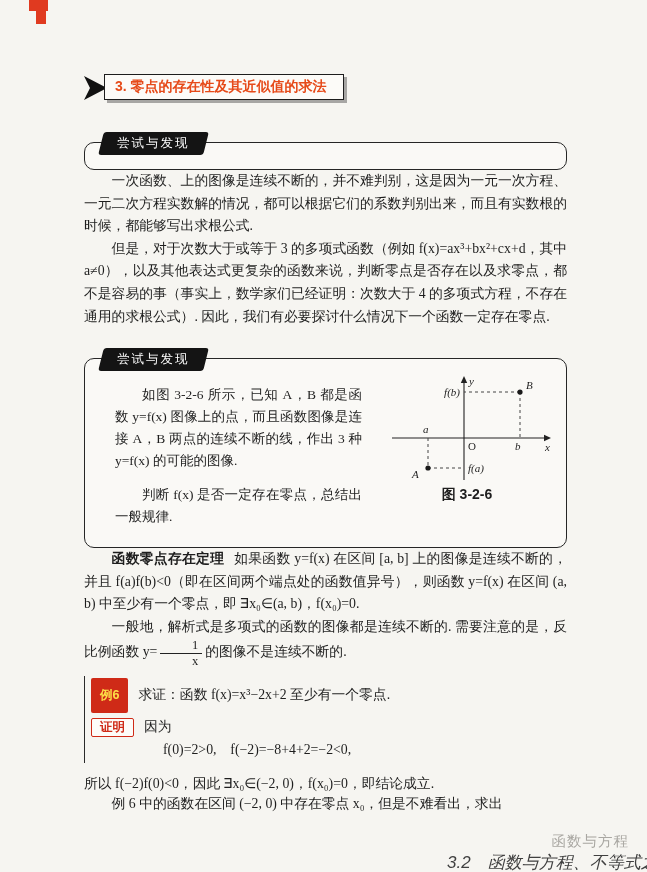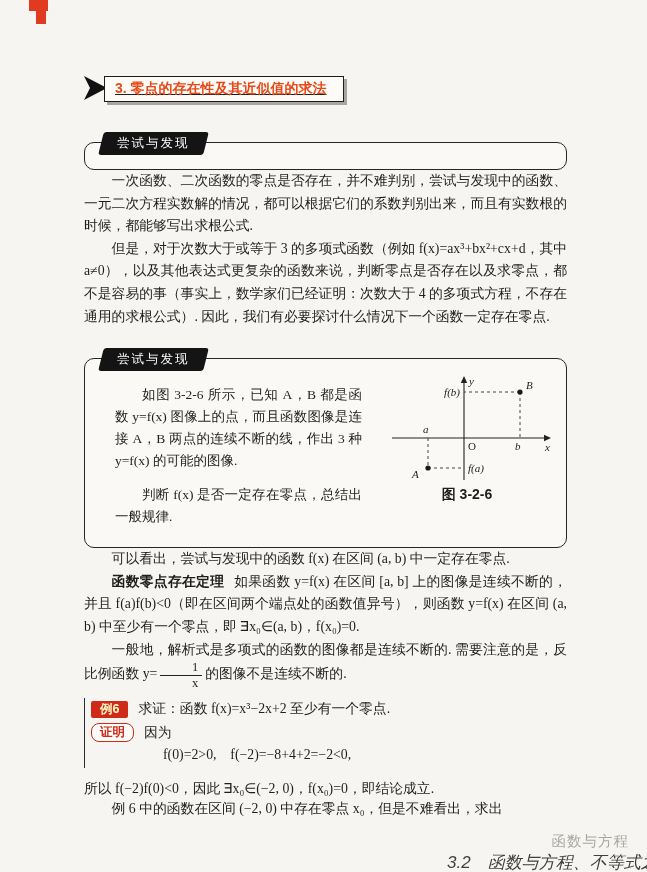--- a/index.html
+++ b/index.html
@@ -3,21 +3,21 @@
 <meta charset="utf-8">
 <style>
   html,body{margin:0;padding:0;}
   body{background:#9a9a9a;font-family:"Liberation Serif",serif;}
   .page{position:relative;width:647px;height:872px;background:#f6f5f1;overflow:hidden;color:#1e1e1e;margin:0 auto;}
   .corner-mark{position:absolute;background:#e03a20;}
   .mark1{left:29px;top:0;width:19px;height:11px;}
   .mark2{left:36px;top:11px;width:10px;height:13px;}
   .content{position:absolute;left:84px;top:74px;width:483px;}
 
-  .title-banner{display:flex;align-items:flex-end;height:28px;text-decoration:underline;}
+  .title-banner{display:flex;align-items:flex-start;height:28px;}
   .banner-arrow{flex:0 0 24px;width:24px;height:28px;}
   .banner-box{border:1.6px solid #1d1d1d;background:#fcfbf8;box-shadow:3px 3px 0 rgba(70,70,70,.45);
     padding:3px 16px 3px 10px;font-family:"Liberation Sans",sans-serif;font-weight:bold;font-size:14px;
     color:#e64a19;display:flex;align-items:center;margin-left:-4px;}
 
   .discover-box{position:relative;border:1.8px solid #262626;border-radius:10px;background:#faf9f6;}
   .tab{position:absolute;top:-11px;left:16px;background:#141414;color:#fff;font-family:"Liberation Sans",sans-serif;
     font-size:12.5px;letter-spacing:2px;padding:3px 16px;transform:skewX(-14deg);border-radius:3px;}
   .tab>span{display:inline-block;transform:skewX(14deg);}
   .box1{margin-top:40px;padding:14px 18px 12px 34px;font-size:13.8px;}
@@ -39,24 +39,24 @@
   svg text.up{font-style:normal;}
 
   .lead-bold{font-weight:bold;margin-right:10px;}
   .frac{display:inline-block;vertical-align:-9px;text-align:center;font-size:12.5px;line-height:1.05;margin:0 3px;}
   .frac .num{display:block;border-bottom:1.1px solid #222;padding:0 4px 1px;}
   .frac .den{display:block;padding-top:1px;}
 
   .example-block{margin-top:8px;font-size:13.8px;}
   .ex-bracket{border-left:1.8px solid #2a2a2a;}
   .ex-row{display:flex;align-items:center;gap:10px;padding:2px 0 3px 6px;}
-  .ex-badge{background:#cf2a17;color:#fef9c3;font-family:"Liberation Sans",sans-serif;font-size:12.5px;font-weight:bold;
-    padding:0 9px;border-radius:2px;}
+  .ex-badge{background:#cf2a17;color:#fde047;font-family:"Liberation Sans",sans-serif;font-size:12.5px;font-weight:bold;
+    padding:9px 9px;border-radius:2px;}
   .proof-badge{border:1.6px solid #cf2a17;color:#cf2a17;font-family:"Liberation Sans",sans-serif;font-size:12.5px;
-    font-weight:bold;padding:0 8px;border-radius:8px;background:#fdfcf9;}
+    font-weight:bold;padding:0 8px;border-radius:2px;background:#fdfcf9;}
   .ex-formula{padding:1px 0 4px 78px;}
   .ex-conclusion{margin-top:12px;}
 
   .page-footer{position:absolute;top:851px;left:447px;font-size:17px;font-family:"Liberation Sans",sans-serif;
     color:#404040;white-space:nowrap;font-style:italic;}
   .watermark{position:absolute;top:832px;right:18px;font-family:"Liberation Sans",sans-serif;font-size:14.5px;
     color:#a9a7a2;letter-spacing:1px;}
 </style>
 </head>
 <body>
@@ -72,21 +72,21 @@
       <svg class="banner-arrow" viewBox="0 0 24 28">
         <polygon points="0,2 23,14 0,26 6,14" fill="#111"></polygon>
       </svg>
       <div class="banner-box">3. 零点的存在性及其近似值的求法</div>
     </div>
 
     <div class="discover-box box1">
       <div class="tab"><span>尝试与发现</span></div>
     </div>
 
-    <p class="body-par p1">一次函数、二次函数的零点是否存在，并不难判别，尝试与发现中的函数、一元二次方程实数解的情况，都可以根据它们的系数判别出来，而且有实数根的时候，都能够写出求根公式.</p>
+    <p class="body-par p1">一次函数、上的图像是连续不断的，并不难判别，这是因为一元一次方程、一元二次方程实数解的情况，都可以根据它们的系数判别出来，而且有实数根的时候，都能够写出求根公式.</p>
     <p class="body-par p2">但是，对于次数大于或等于 3 的多项式函数（例如 f(x)=ax³+bx²+cx+d，其中 a≠0），以及其他表达式更复杂的函数来说，判断零点是否存在以及求零点，都不是容易的事（事实上，数学家们已经证明：次数大于 4 的多项式方程，不存在通用的求根公式）. 因此，我们有必要探讨什么情况下一个函数一定存在零点.</p>
 
     <div class="discover-box box2">
       <div class="tab"><span>尝试与发现</span></div>
       <div class="box2-text">
         <p>如图 3-2-6 所示，已知 A，B 都是函数 y=f(x) 图像上的点，而且函数图像是连接 A，B 两点的连续不断的线，作出 3 种 y=f(x) 的可能的图像.</p>
         <p>判断 f(x) 是否一定存在零点，总结出一般规律.</p>
       </div>
       <div class="figure-col">
         <svg width="178" height="112" viewBox="0 0 178 112">
@@ -112,21 +112,20 @@
           <text x="137" y="78">b</text>
           <text x="148" y="17">B</text>
           <text x="34" y="106">A</text>
           <text x="82" y="24" text-anchor="end">f(b)</text>
           <text x="90" y="100">f(a)</text>
         </svg>
         <div class="fig-caption">图 3-2-6</div>
       </div>
     </div>
 
-    <p class="body-par p3">可以看出，尝试与发现中的函数 f(x) 在区间 (a, b) 中一定存在零点.</p>
 
     <p class="body-par p4"><span class="lead-bold">函数零点存在定理</span><span>如果函数 y=f(x) 在区间 [a, b] 上的图像是连续不断的，并且 f(a)f(b)&lt;0（即在区间两个端点处的函数值异号），则函数 y=f(x) 在区间 (a, b) 中至少有一个零点，即 ∃x₀∈(a, b)，f(x₀)=0.</span></p>
 
     <p class="body-par p5"><span>一般地，解析式是多项式的函数的图像都是连续不断的. 需要注意的是，反比例函数 y=</span><span class="frac"><span class="num">1</span><span class="den">x</span></span><span>的图像不是连续不断的.</span></p>
 
     <div class="example-block">
       <div class="ex-bracket">
         <div class="ex-row">
           <span class="ex-badge">例6</span>
           <span>求证：函数 f(x)=x³−2x+2 至少有一个零点.</span>

